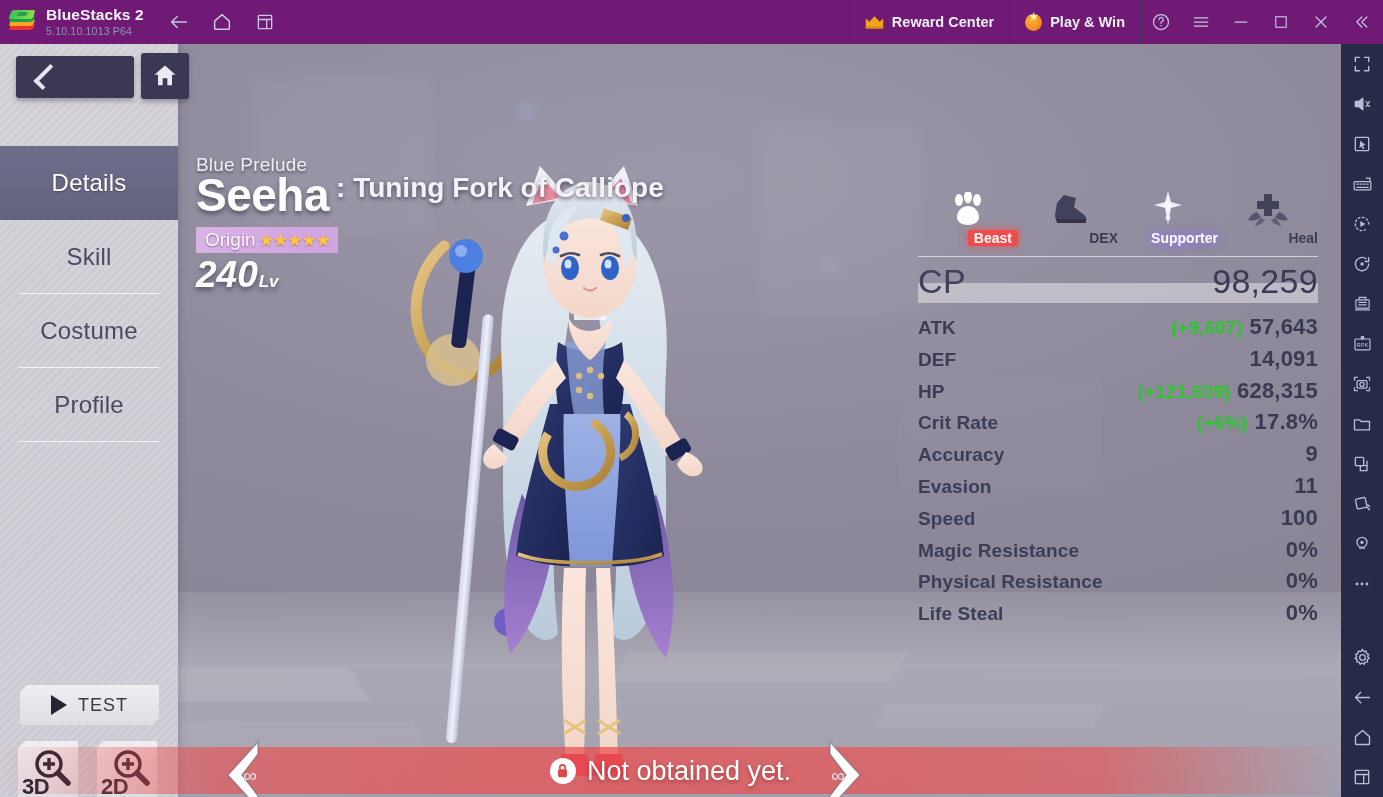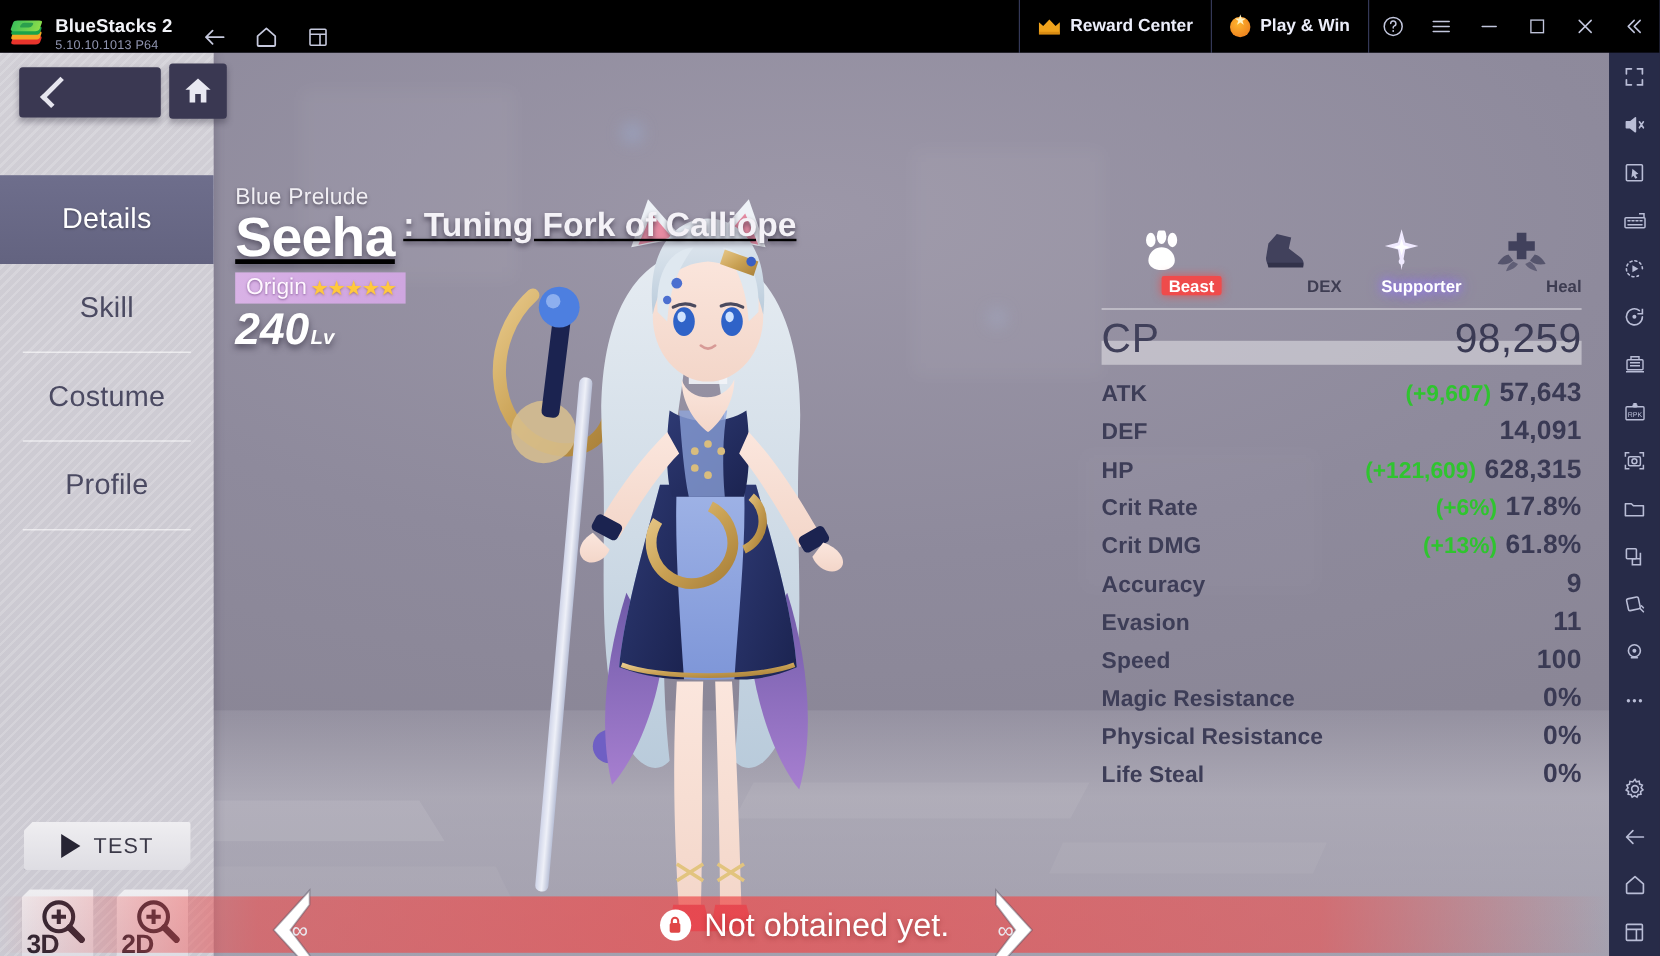--- a/index.html
+++ b/index.html
@@ -4,21 +4,21 @@
 <title>BlueStacks 2</title>
 <style>
   * { margin:0; padding:0; box-sizing:border-box; }
   html,body { width:1383px; height:797px; overflow:hidden; background:#2a2c47;
     font-family:"Liberation Sans", sans-serif; }
 
   #app { position:relative; width:1383px; height:797px; }
 
   
   .titlebar { position:absolute; left:0; top:0; width:1383px; height:44px;
-    background:#000000; display:flex; align-items:flex-end; }
+    background:#701a75; display:flex; align-items:center; }
   .bs-logo { width:30px; height:30px; margin-left:7px; position:relative; }
   .bs-logo .lay { position:absolute; left:3px; width:24px; height:7px;
     border-radius:3px/2px; transform:skewX(-20deg); }
   .bs-logo .l1 { top:16px; background:#e8342c; }
   .bs-logo .l2 { top:12px; background:#f5a623; }
   .bs-logo .l3 { top:8px;  background:#19a34a; }
   .bs-logo .l4 { top:3px;  background:linear-gradient(100deg,#3bbf5a,#8ede4a); height:9px; }
   .bs-logo .l4::after{ content:""; position:absolute; left:7px; top:2px; width:10px; height:4px;
     background:#2b9f4d; border-radius:2px; transform:skewX(-15deg);}
 
@@ -101,21 +101,21 @@
     box-shadow:0 3px 5px rgba(60,56,72,.3);
     clip-path:polygon(7px 0, 100% 0, 100% calc(100% - 7px), calc(100% - 7px) 100%, 0 100%, 0 7px); }
   .sqbtn.b3d { left:18px; } .sqbtn.b2d { left:97px; }
   .sq-lbl { position:absolute; left:4px; bottom:4px; font-size:22px; font-weight:bold;
     color:#24222f; letter-spacing:-.5px; }
   .mag { position:absolute; right:4px; top:5px; width:44px; height:44px; }
 
   
   .charhdr { position:absolute; left:196px; top:110px; z-index:4; }
   .c-sub { font-size:19px; color:#f0eef3; text-shadow:0 2px 3px rgba(50,45,60,.65); letter-spacing:.2px; }
-  .c-nameline { display:flex; align-items:center; margin-top:-4px;text-decoration:underline; }
+  .c-nameline { display:flex; align-items:flex-start; margin-top:-4px; }
   .c-name { font-size:46px; color:#fff; font-weight:bold;
     text-shadow:0 3px 5px rgba(45,40,58,.6); letter-spacing:-.5px; line-height:1; }
   .c-title { font-size:28px; color:#f4f2f7; font-weight:bold; margin-left:7px; margin-bottom:18px;
     text-shadow:0 2px 4px rgba(45,40,58,.7); }
   .rarity { margin-top:5px; display:inline-flex; align-items:center; height:26px; padding:0 8px 0 9px;
     background:linear-gradient(90deg,#d9b2e6,#d2a8e2 60%,#cfa6e0); }
   .rarity-lbl { font-size:19px; color:#fff7ff; text-shadow:0 1px 2px rgba(80,40,100,.6); }
   .stars { margin-left:3px; font-size:17px; letter-spacing:-1px; color:#ffc83d;
     text-shadow:0 1px 2px rgba(120,80,20,.5); }
   .lvl { margin-top:3px; font-size:37px; font-weight:bold; font-style:italic; color:#fff;
@@ -542,27 +542,20 @@
             </span>
           </div>
           <div class="st-row">
             <span class="st-k">Crit Rate</span>
             <span class="st-r">
               <span class="st-b">(+6%)</span>
               <span class="st-v">17.8%</span>
             </span>
           </div>
           <div class="st-row">
-            <span class="st-k">Crit DMG</span>
-            <span class="st-r">
-              <span class="st-b">(+13%)</span>
-              <span class="st-v">61.8%</span>
-            </span>
-          </div>
-          <div class="st-row">
             <span class="st-k">Accuracy</span>
             <span class="st-r">
               <span class="st-v">9</span>
             </span>
           </div>
           <div class="st-row">
             <span class="st-k">Evasion</span>
             <span class="st-r">
               <span class="st-v">11</span>
             </span>

